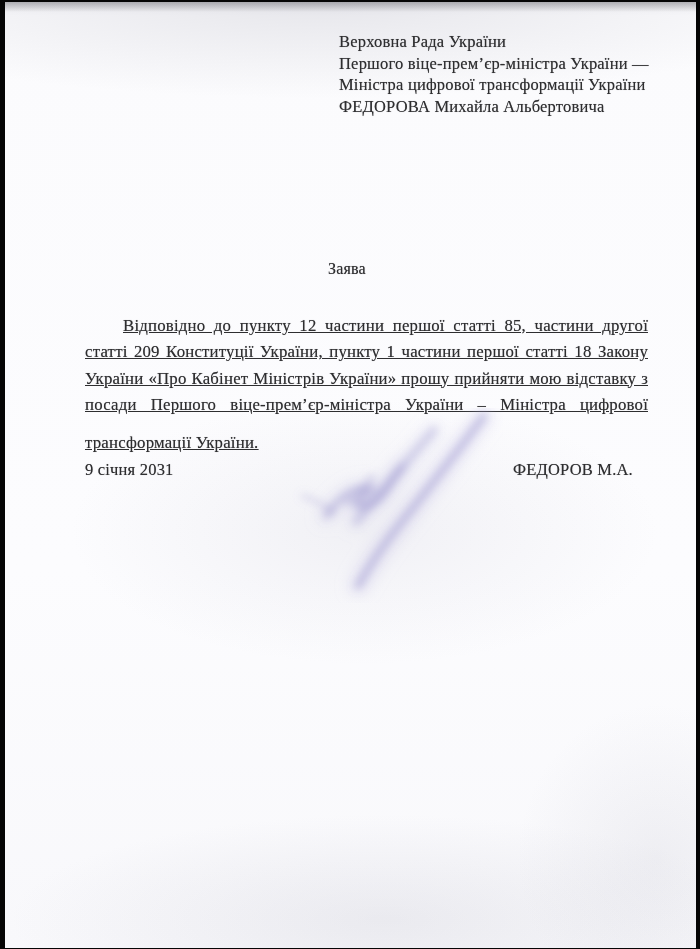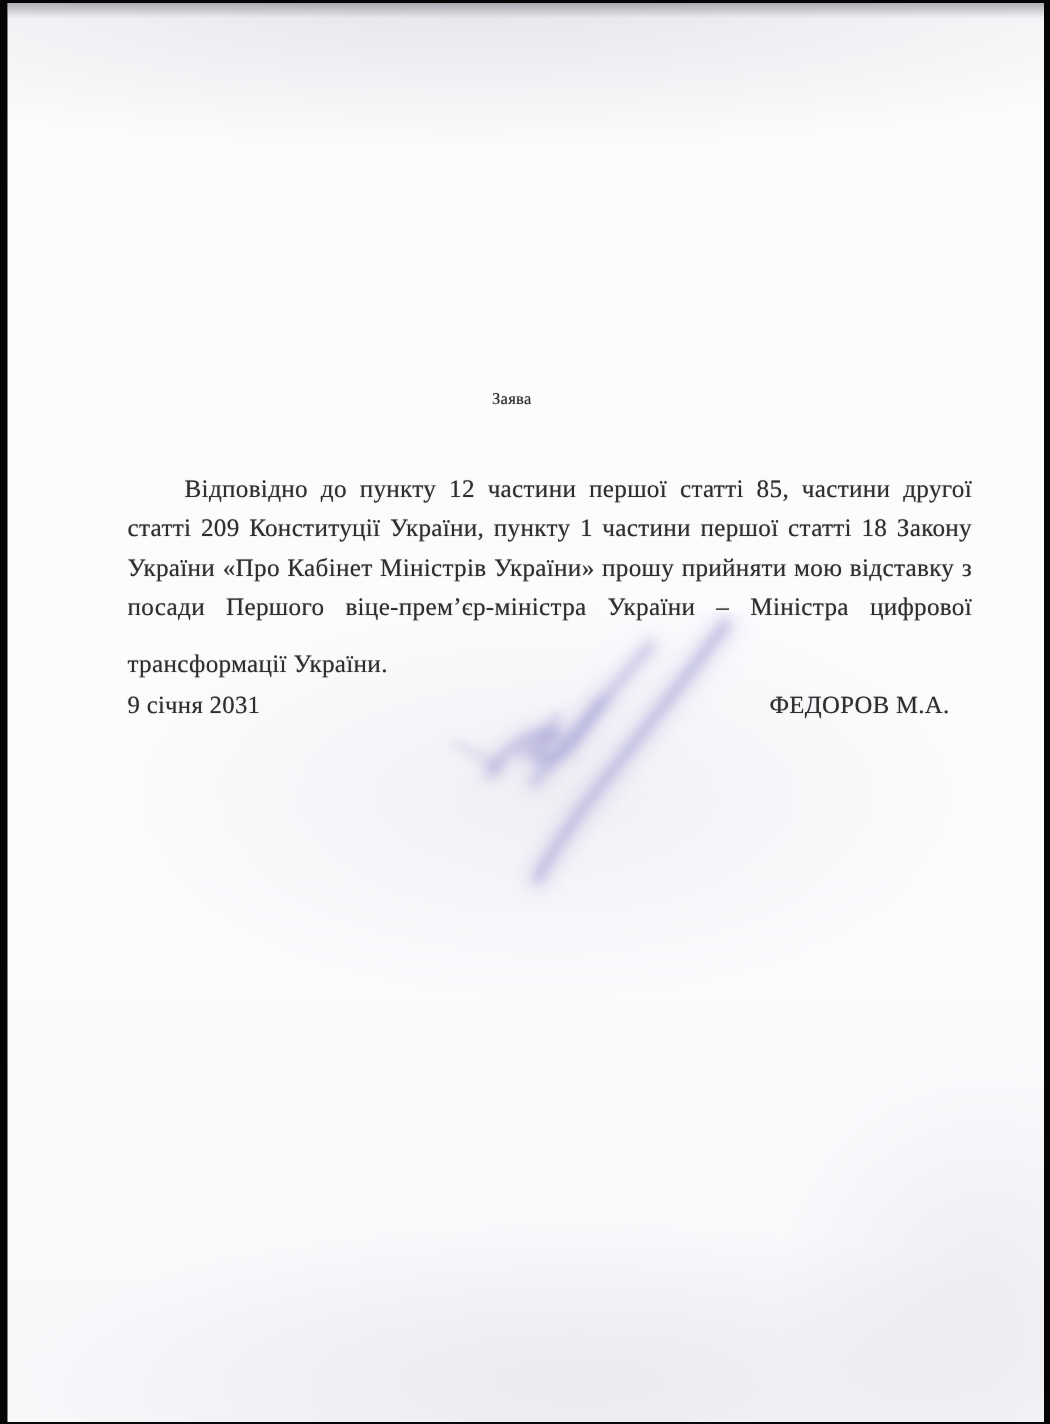--- a/index.html
+++ b/index.html
@@ -64,35 +64,36 @@
     top: 29px;
     width: 320px;
     font-size: 16.5px;
     line-height: 21.6px;
   }
 
   .doc-title {
     position: absolute;
     left: 323px;
     top: 258px;
-    font-size: 11px;
+    font-size: 16px;
   }
 
   .body-par {
     position: absolute;
     left: 80px;
     top: 311px;
     width: 563px;
     font-size: 16.8px;
     line-height: 26.3px;
   }
   .bline {
     text-align: justify;
     text-align-last: justify;
     white-space: nowrap;
+    text-decoration: underline;
   }
   .bline.first { text-indent: 38px; }
   .bline.last  { text-align-last: left; white-space: normal; margin-top: 12px; }
 
   .dateline {
     position: absolute;
     left: 80px;
     top: 458px;
     width: 563px;
     font-size: 16.5px;
@@ -108,20 +109,26 @@
     height: 195px;
     pointer-events: none;
   }
 </style>
 </head>
 <body>
 
 <div class="photo">
   <div class="paper">
 
+    <div class="recipient ink">
+      <div>Верховна Рада України</div>
+      <div>Першого віце-прем’єр-міністра України —</div>
+      <div>Міністра цифрової трансформації України</div>
+      <div>ФЕДОРОВА Михайла Альбертовича</div>
+    </div>
 
     <div class="doc-title ink">Заява</div>
 
     <div class="body-par ink">
       <div class="bline first">Відповідно до пункту 12 частини першої статті 85, частини другої</div>
       <div class="bline">статті 209 Конституції України, пункту 1 частини першої статті 18 Закону</div>
       <div class="bline">України «Про Кабінет Міністрів України» прошу прийняти мою відставку з</div>
       <div class="bline">посади Першого віце-прем’єр-міністра України – Міністра цифрової</div>
       <div class="bline last">трансформації України.</div>
     </div>

